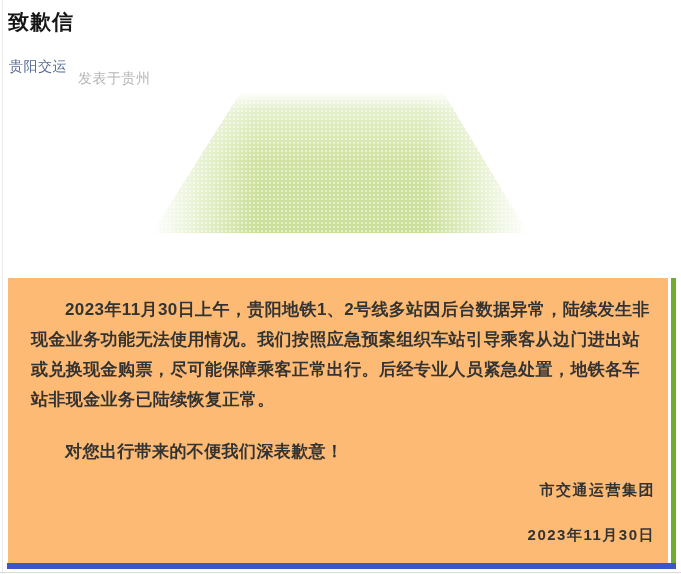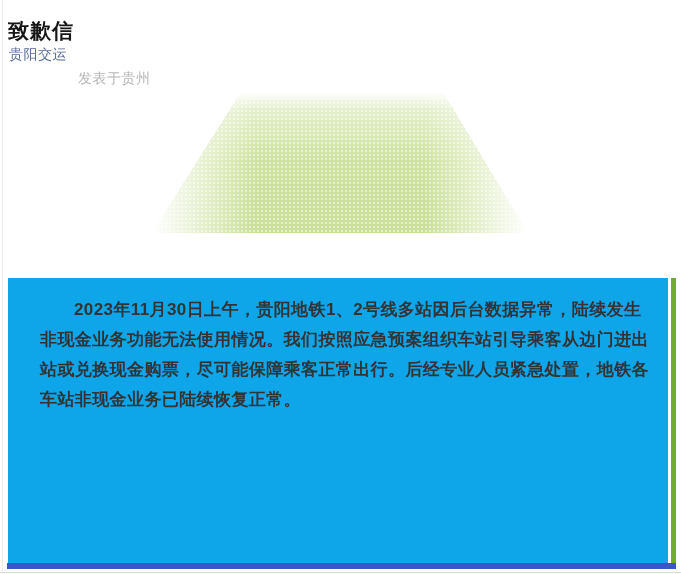--- a/index.html
+++ b/index.html
@@ -14,27 +14,27 @@
     position: absolute; left: 2px; top: 0; width: 1px; height: 574px;
     background: #ebebeb;
   }
   .edge-line-bottom {
     position: absolute; left: 0; top: 572px; width: 681px; height: 1px;
     background: #dcdcdc;
   }
 
   
   .article-title {
-    position: absolute; left: 8px; top: 17px;
+    position: absolute; left: 8px; top: 8px;
     font-size: 21px; font-weight: 700; color: #161616;
     letter-spacing: 1px;
   }
   .meta-row {
     position: absolute; left: 9px; top: 46px;
-    display: flex; gap: 11px;
+    display: flex; align-items: center; gap: 11px;
     font-size: 14px; white-space: nowrap;
   }
   .meta-author { color: #576b95; font-weight: 500; letter-spacing: 0.5px; cursor: pointer; }
   .meta-datetime { color: #b5b5b5; }
   .meta-location { color: #b5b5b5; letter-spacing: 0.5px; margin-top: 24px; }
 
   
   .letter-image {
     position: absolute; left: 0; top: 80px; width: 681px; height: 492px;
     cursor: pointer;
@@ -54,22 +54,22 @@
         #c9df99 100%);
     background-size: 4px 4px, 100% 100%;
     -webkit-mask-image: linear-gradient(90deg, transparent 1%, #000 28%, #000 72%, transparent 99%);
     mask-image: linear-gradient(90deg, transparent 1%, #000 28%, #000 72%, transparent 99%);
   }
 
   
   .letter-panel {
     position: absolute; left: 8px; top: 198px; 
     width: 660px; height: 285px;
-    background: #0ea5e9;
-    padding: 17px 13px 0 32px;
+    background: #fdba74;
+    padding: 17px 13px 0 23px;
     color: #333333;
     font-weight: 600;
   }
   .letter-panel p { font-size: 17px; line-height: 30px; letter-spacing: 0.4px; }
   .para-indent { text-indent: 2em; }
   .letter-p2 { margin-top: 22px; }
   .letter-signature {
     margin-top: 14px; text-align: right;
     font-size: 15px; font-weight: 700; letter-spacing: 1.5px; color: #333333;
   }
@@ -101,19 +101,22 @@
   <span class="meta-author">贵阳交运</span>
   <span class="meta-location">发表于贵州</span>
 </div>
 
 <div class="letter-image">
 
   <div class="green-graphic"></div>
 
   <div class="letter-panel">
     <p class="para-indent letter-p1">2023年11月30日上午，贵阳地铁1、2号线多站因后台数据异常，陆续发生非现金业务功能无法使用情况。我们按照应急预案组织车站引导乘客从边门进出站或兑换现金购票，尽可能保障乘客正常出行。后经专业人员紧急处置，地铁各车站非现金业务已陆续恢复正常。</p>
+    <p class="para-indent letter-p2">对您出行带来的不便我们深表歉意！</p>
+    <div class="letter-signature">市交通运营集团</div>
+    <div class="letter-date">2023年11月30日</div>
   </div>
 
   <div class="accent-green-strip"></div>
   <div class="accent-blue-bar"></div>
 </div>
 
 <div class="edge-line-bottom"></div>
 
 </body></html>

